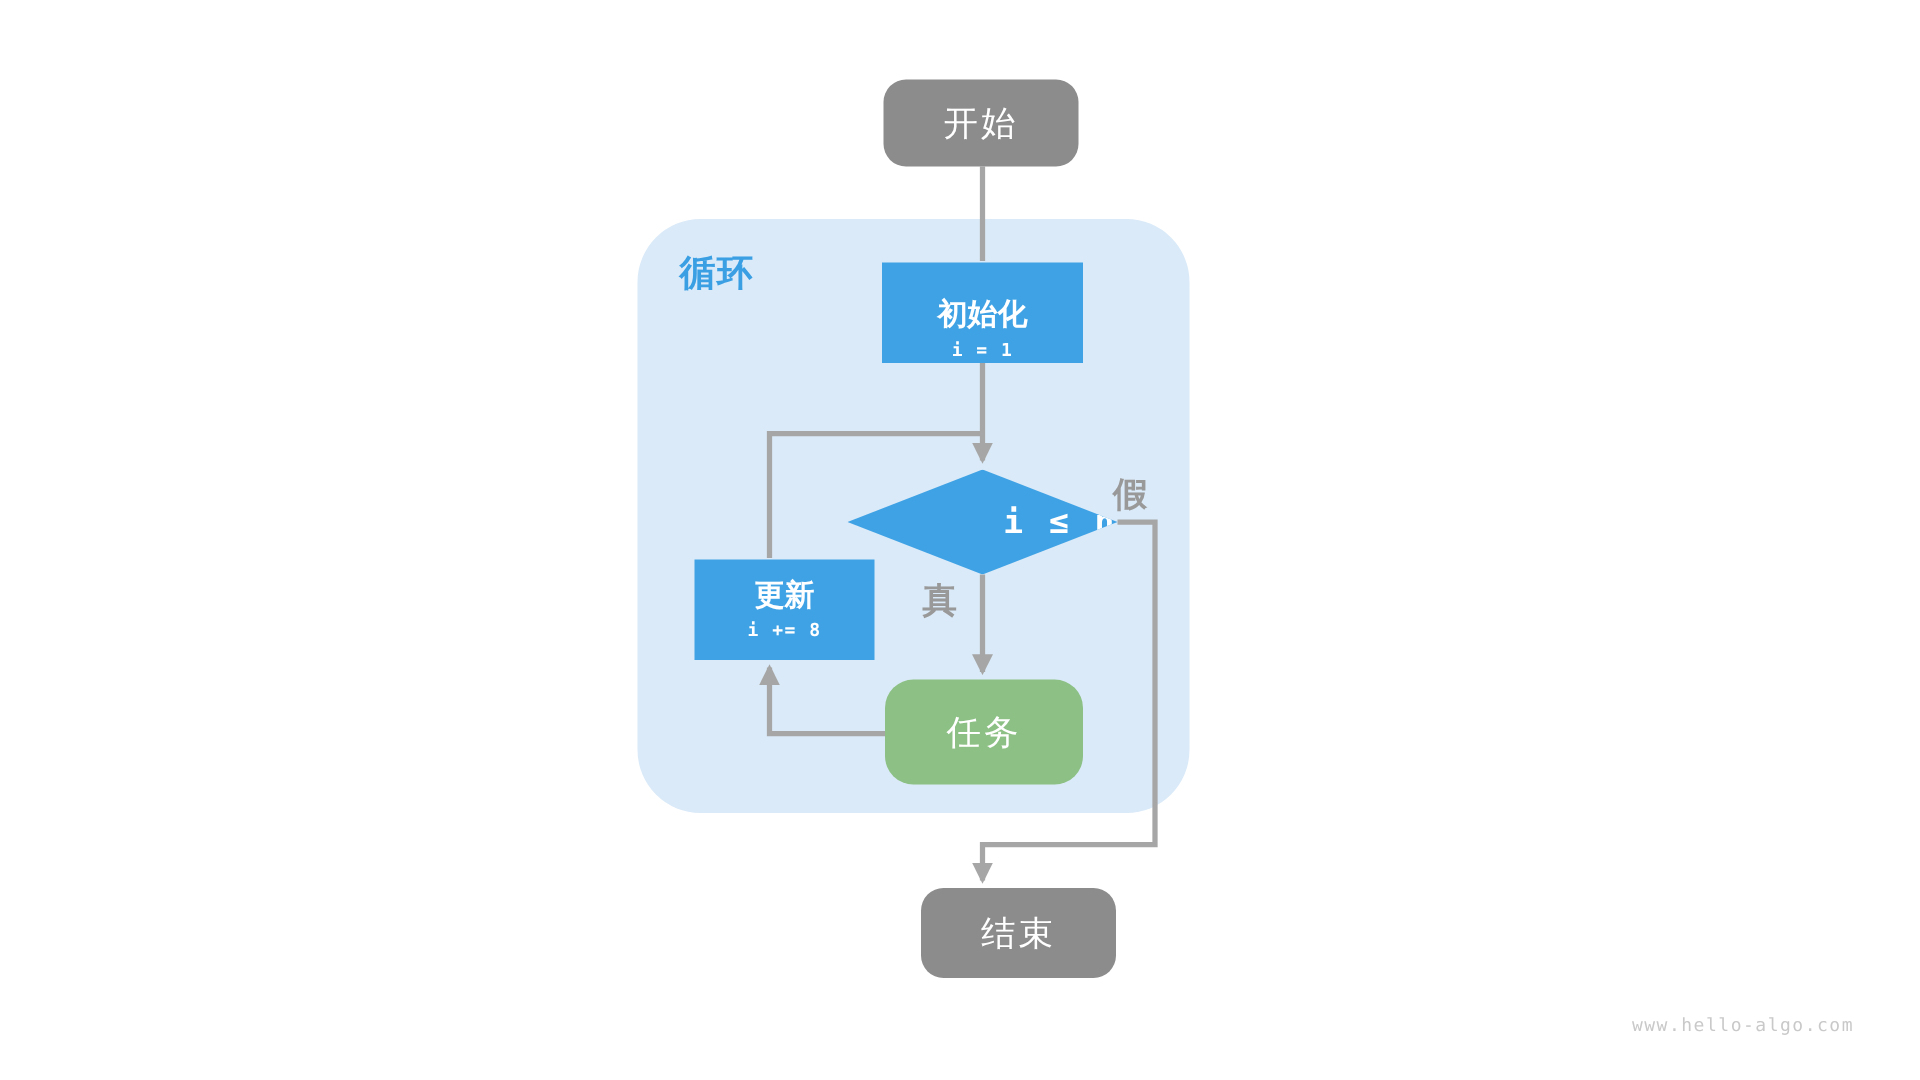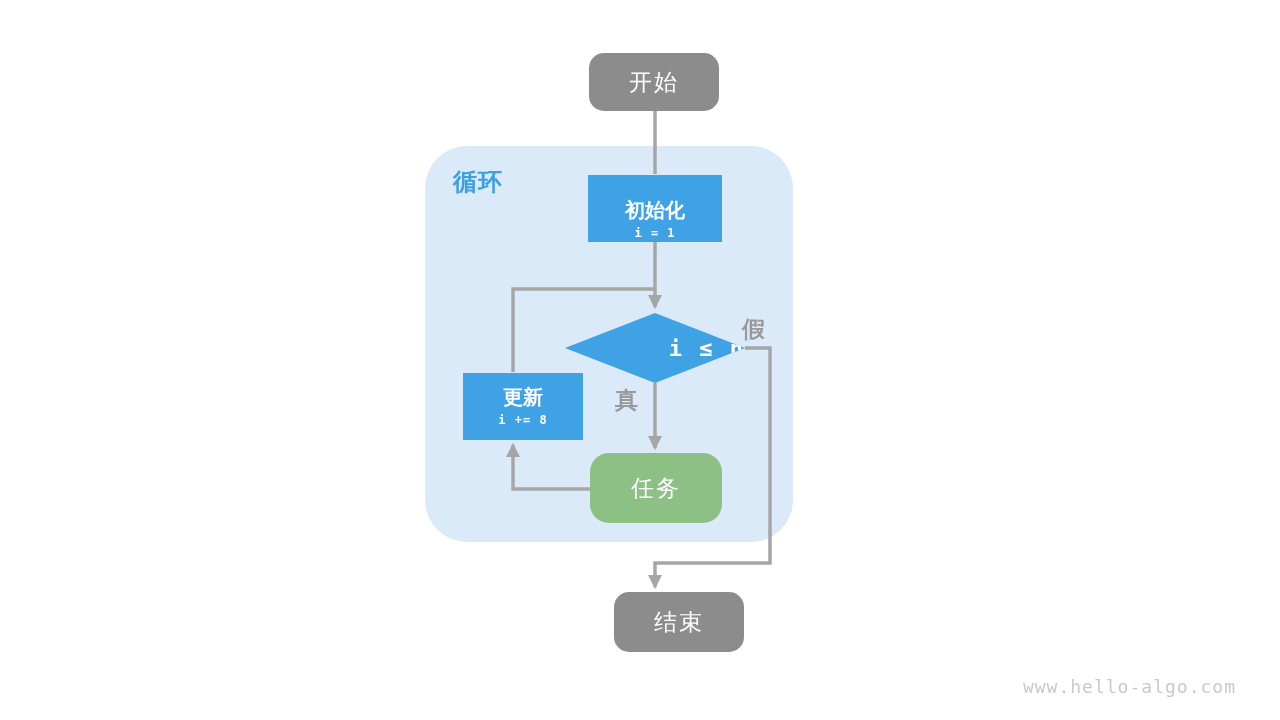--- a/index.html
+++ b/index.html
@@ -52,21 +52,21 @@
 
   .branch-label{
     position:absolute;font-size:23px;font-weight:bold;color:var(--label-gray);
   }
   .branch-label.false{left:742px;top:314px;}
   .branch-label.true{left:615px;top:385px;}
 
   .watermark{
     position:absolute;right:44px;top:676px;
     font-family:"DejaVu Sans Mono","Liberation Mono",monospace;
-    font-size:18px;color:var(--watermark-gray);letter-spacing:1px;
+    font-size:12px;color:var(--watermark-gray);letter-spacing:1px;
   }
 </style>
 </head>
 <body>
 
 <div class="canvas">
 
   <div class="loop-container"></div>
 
   <svg class="edges" viewBox="0 0 1280 720">

